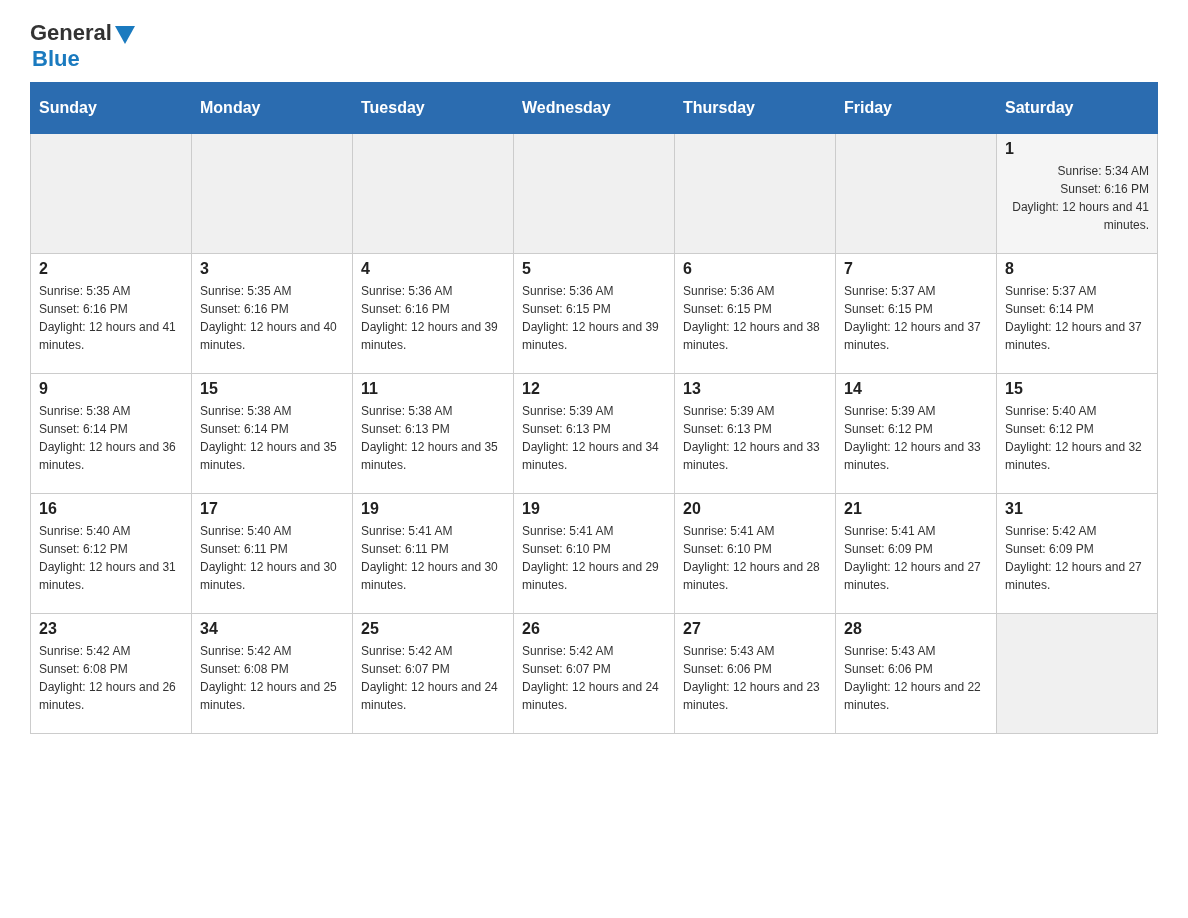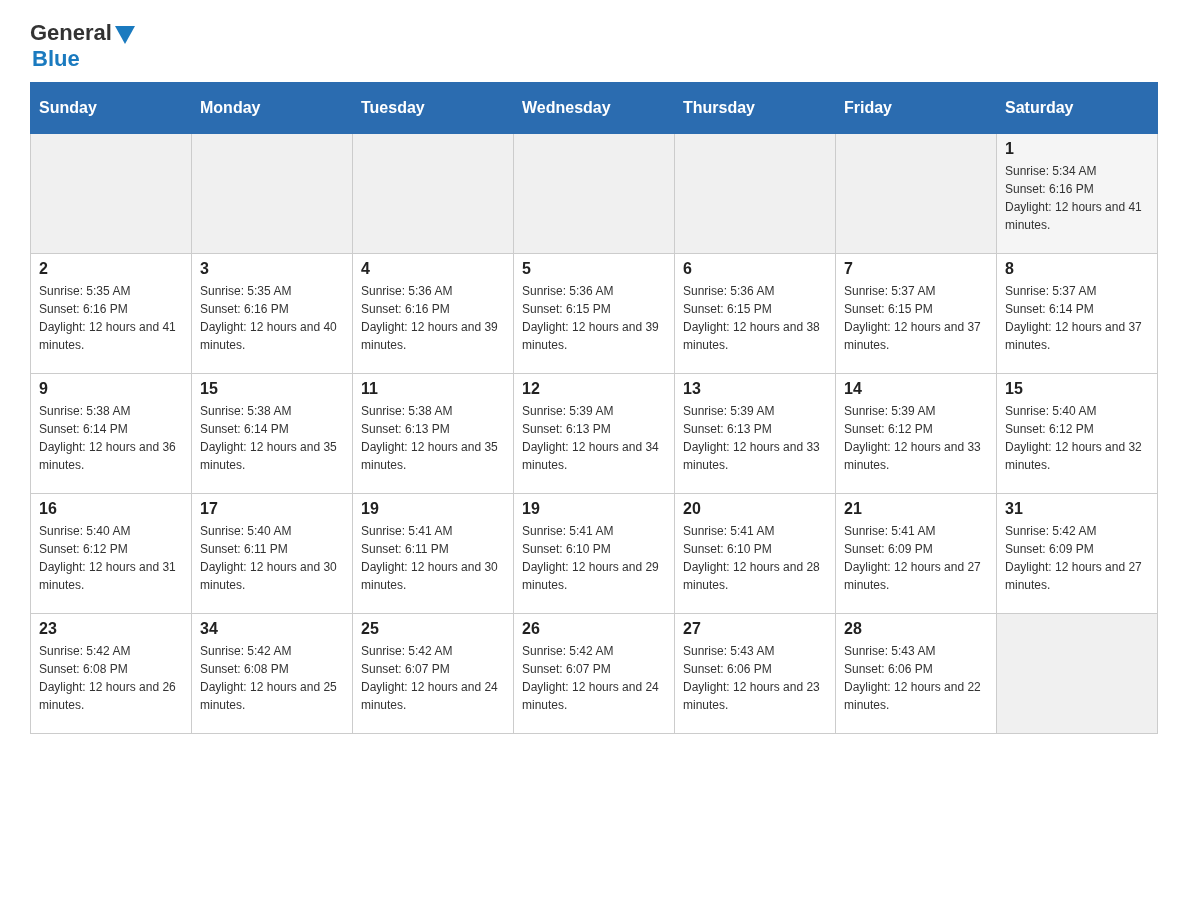--- a/index.html
+++ b/index.html
@@ -114,21 +114,21 @@
   <tbody id="calendar-body">
   <tr>
         <td class="empty" style="background: rgb(240, 240, 240);"></td>
         <td class="empty" style="background: rgb(240, 240, 240);"></td>
         <td class="empty" style="background: rgb(240, 240, 240);"></td>
         <td class="empty" style="background: rgb(240, 240, 240);"></td>
         <td class="empty" style="background: rgb(240, 240, 240);"></td>
         <td class="empty" style="background: rgb(240, 240, 240);"></td>
         <td>
           <div class="day-number">1</div>
-          <div class="day-info" style="white-space: pre-line;">Sunrise: 5:34 AM
+          <div class="day-info" style="white-space: pre-line; text-align: right;">Sunrise: 5:34 AM
 Sunset: 6:16 PM
 Daylight: 12 hours and 41 minutes.</div>
         </td>
       </tr>
       <tr>
         <td>
           <div class="day-number">2</div>
           <div class="day-info" style="white-space: pre-line;">Sunrise: 5:35 AM
 Sunset: 6:16 PM
 Daylight: 12 hours and 41 minutes.</div>

